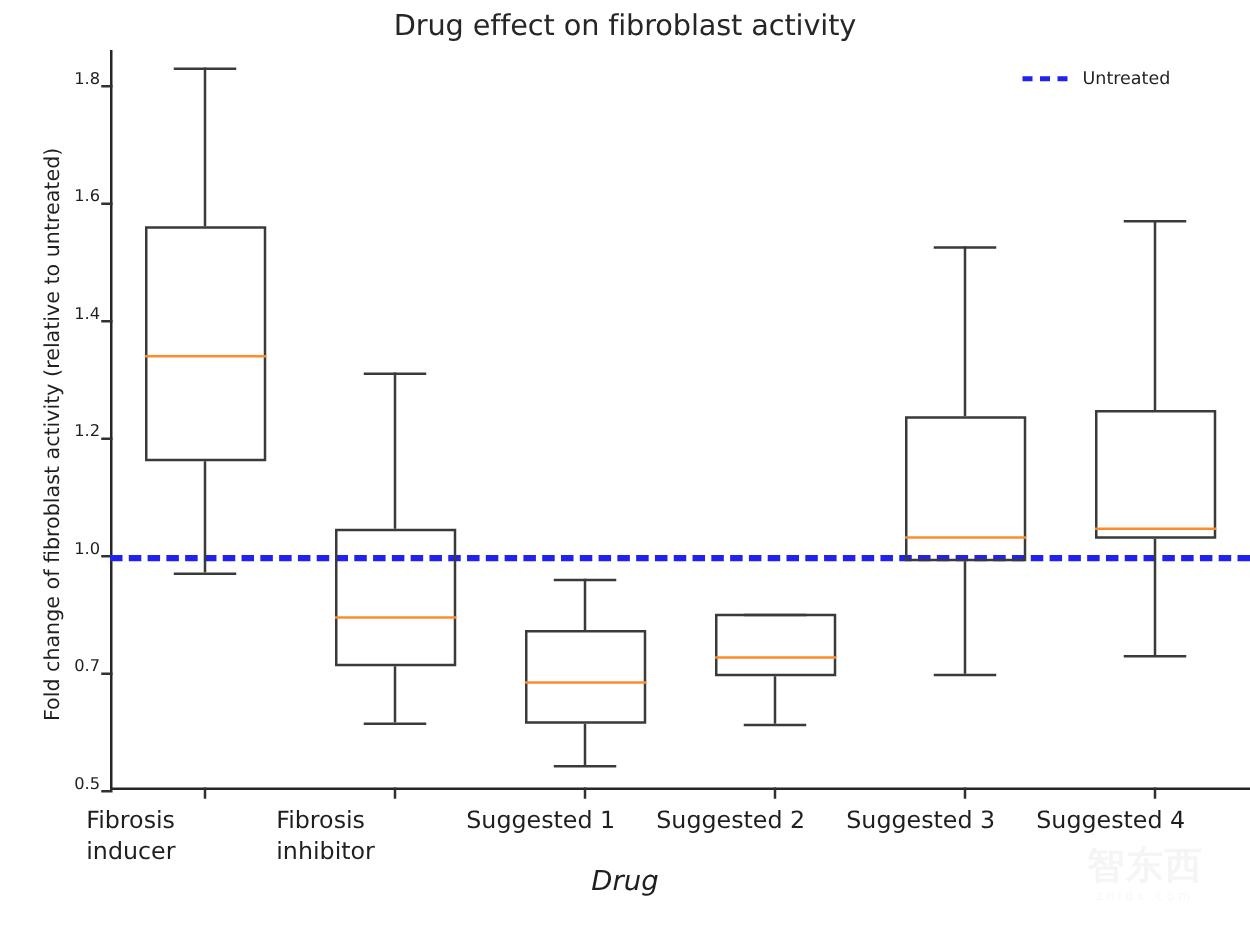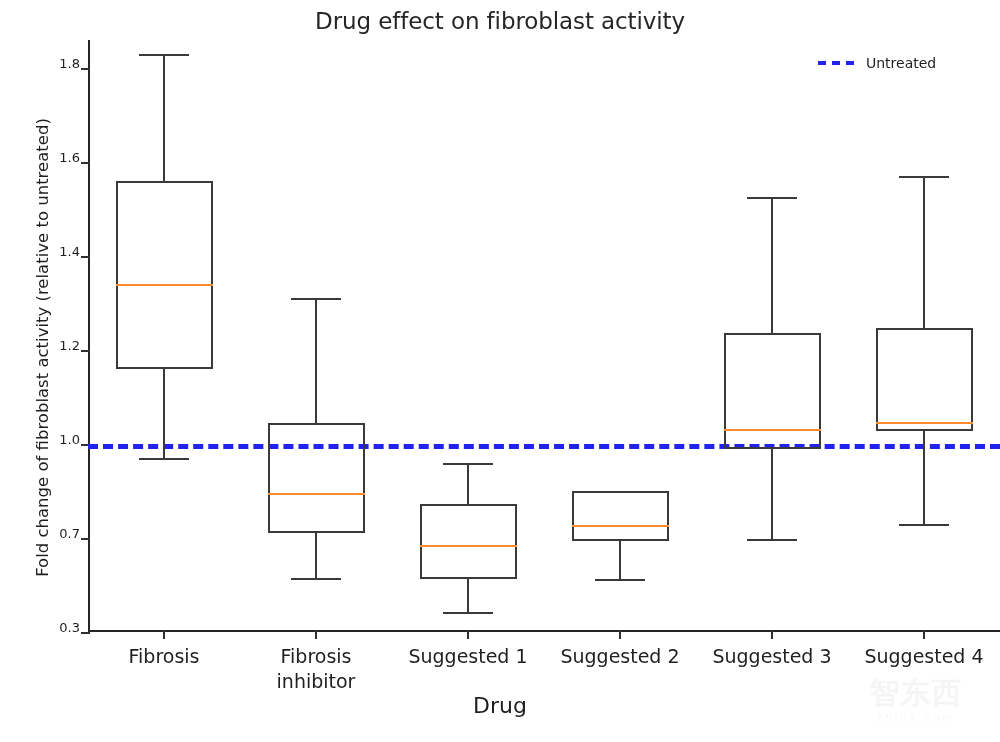--- a/index.html
+++ b/index.html
@@ -50,20 +50,21 @@
     white-space: nowrap;
   }
   .xlabel {
     position: absolute;
     left: 0;
     top: 693px;
     width: 1000px;
     text-align: center;
     font-size: 22px;
     color: #1f1f1f;
+    font-style: italic;
   }
 
   
   .plot-area {
     position: absolute;
     left: 88px;
     top: 40px;
     width: 912px;
     height: 592px;
   }
@@ -110,21 +111,20 @@
     position: absolute;
     top: 590px;
     width: 2px;
     height: 9px;
     background: #303030;
   }
   .xtick-label {
     position: absolute;
     top: 604px;
     width: 190px;
-    text-align: center;
     font-size: 19px;
     line-height: 25px;
     color: #1f1f1f;
   }
 
   
   .ref-line {
     position: absolute;
     left: 0px;
     width: 912px;
@@ -219,21 +219,21 @@
 
   <div class="xlabel">Drug</div>
 
   <div class="plot-area" id="plot-area">
     <div class="spine-left"></div>
     <div class="spine-bottom"></div>
 
     <div id="ytick-layer">
         <div class="ytick" style="top: 592px;">
           <div class="ytick-mark"></div>
-          <div class="ytick-label">0.3</div>
+          <div class="ytick-label">0.5</div>
         </div>
         <div class="ytick" style="top: 498.032px;">
           <div class="ytick-mark"></div>
           <div class="ytick-label">0.7</div>
         </div>
         <div class="ytick" style="top: 404.063px;">
           <div class="ytick-mark"></div>
           <div class="ytick-label">1.0</div>
         </div>
         <div class="ytick" style="top: 310.095px;">
@@ -250,20 +250,21 @@
         </div>
         <div class="ytick" style="top: 28.1905px;">
           <div class="ytick-mark"></div>
           <div class="ytick-label">1.8</div>
         </div>
       </div>
     <div id="xtick-layer">
         <div class="xtick-mark" style="left: 75px;"></div>
         <div class="xtick-label" style="left: -19px;">
           <div>Fibrosis</div>
+          <div>inducer</div>
         </div>
         <div class="xtick-mark" style="left: 227px;"></div>
         <div class="xtick-label" style="left: 133px;">
           <div>Fibrosis</div>
           <div>inhibitor</div>
         </div>
         <div class="xtick-mark" style="left: 379px;"></div>
         <div class="xtick-label" style="left: 285px;">
           <div>Suggested 1</div>
         </div>

